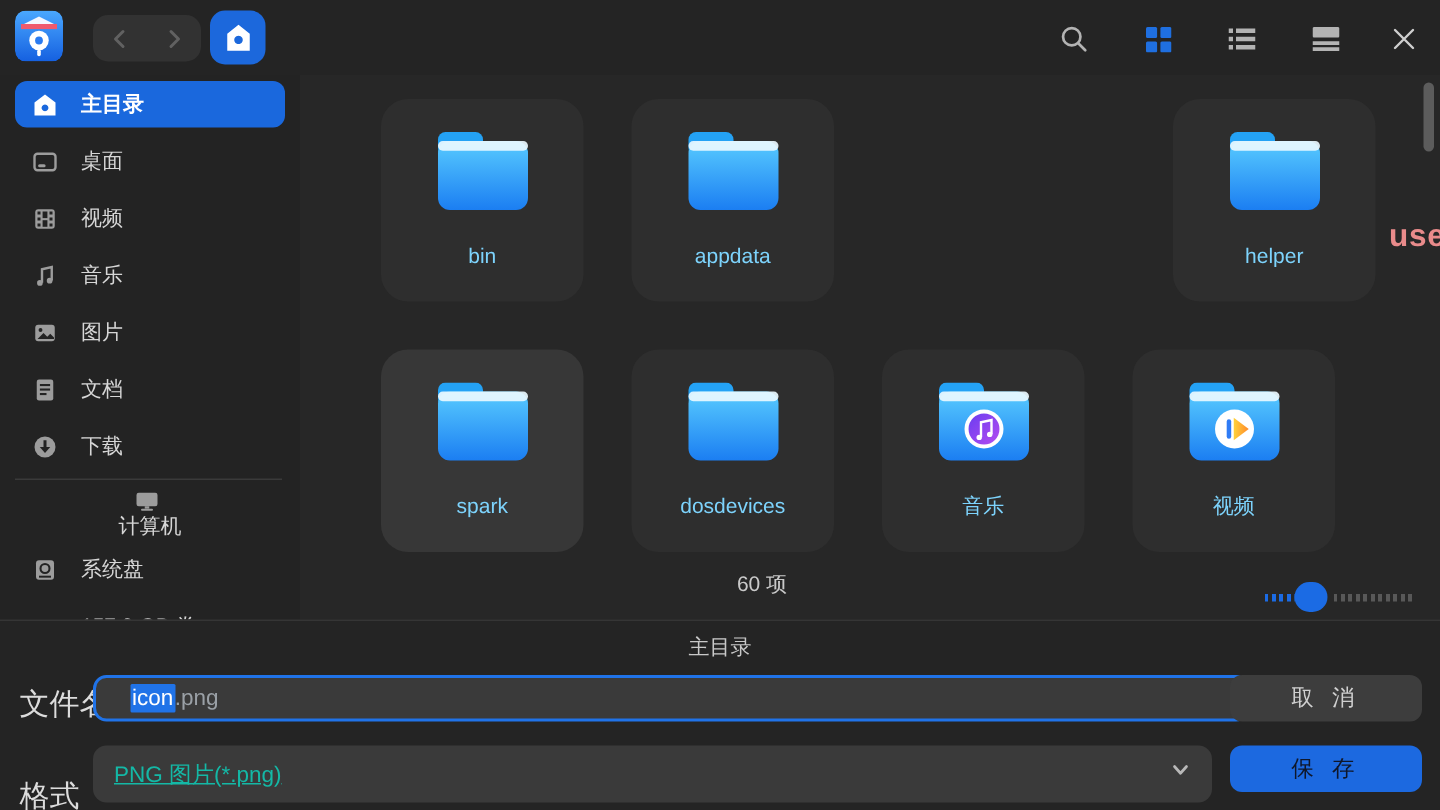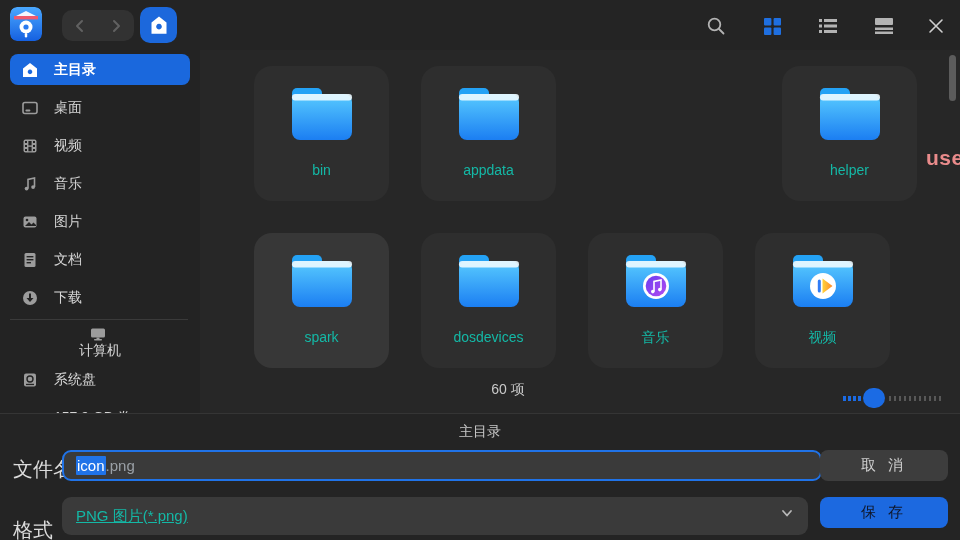--- a/index.html
+++ b/index.html
@@ -24,38 +24,38 @@
   .side-item{position:absolute;left:10px;width:180px;height:31px;border-radius:8px;display:flex;align-items:center;font-size:14px;color:#d6d6d6;}
   .side-item .s-icon{width:16px;height:16px;margin-left:12px;margin-right:16px;flex:0 0 auto;display:flex;}
   .side-item.selected{background:#1a68dd;color:#ffffff;font-weight:bold;}
   .side-sep{position:absolute;left:10px;width:178px;height:1px;background:#3a3a3a;}
 
   
   .content{position:absolute;left:200px;top:50px;right:0;bottom:127px;background:#272727;}
   .tile{position:absolute;width:135px;height:135px;border-radius:18px;background:#2e2e2e;}
   .tile.hl{background:#373737;}
   .tile .ficon{position:absolute;left:50%;top:22px;transform:translateX(-50%);}
-  .tile .fname{position:absolute;left:4px;right:4px;top:96px;text-align:center;font-size:14px;color:#14b8a6;white-space:nowrap;overflow:hidden;}
+  .tile .fname{position:absolute;left:4px;right:4px;top:96px;text-align:center;font-size:14px;color:#7dd3fc;white-space:nowrap;overflow:hidden;}
   .vscrollbar{position:absolute;left:749px;top:5px;width:7px;height:46px;border-radius:3.5px;background:#5c5c5c;}
   .overlay-red{position:absolute;left:726px;top:96px;font-size:21px;font-weight:bold;color:#e98b8b;letter-spacing:.5px;white-space:nowrap;}
 
   .status-count{position:absolute;left:0;top:331px;width:616px;text-align:center;font-size:14px;color:#c9c9c9;}
   .zoom-slider{position:absolute;left:643px;top:338px;width:100px;height:20px;}
   .zs-left{position:absolute;left:0;top:8px;width:20px;height:5px;
     background:repeating-linear-gradient(90deg,#1b6be4 0 2.5px,transparent 2.5px 5px);}
   .zs-thumb{position:absolute;left:20px;top:0;width:22px;height:20px;border-radius:10px;background:#1b6be4;}
   .zs-right{position:absolute;left:46px;top:8px;width:54px;height:5px;
     background:repeating-linear-gradient(90deg,#585858 0 2.5px,transparent 2.5px 5px);}
 
   
   .footer{position:absolute;left:0;bottom:0;width:960px;height:127px;background:#242424;border-top:1px solid #353535;box-sizing:border-box;}
   .location{position:absolute;left:0;top:9px;width:100%;text-align:center;font-size:14px;color:#c8c8c8;}
   .f-label{position:absolute;font-size:20px;color:#dcdcdc;}
   .filename-input{position:absolute;left:62px;top:36px;width:744px;height:27px;background:#3a3a3a;
-    border:2px solid #2073e8;border-radius:9px;display:flex;align-items:center;padding-left:12px;font-size:15px;}
+    border:2px solid #2073e8;border-radius:9px;display:flex;align-items:center;padding-left:23px;font-size:15px;}
   .sel-text{background:#2073e8;color:#ffffff;padding:1px 1px;border-radius:1px;}
   .ext-text{color:#9aa0a6;}
   .btn{position:absolute;width:128px;height:31px;border-radius:8px;display:flex;align-items:center;justify-content:center;font-size:15px;letter-spacing:4px;}
   .btn-cancel{left:820px;top:36px;background:#3d3d3d;color:#d0d0d0;}
   .btn-save{left:820px;top:83px;background:#1c69e0;color:#0f172a;}
   .format-select{position:absolute;left:62px;top:83px;width:746px;height:38px;background:#3a3a3a;border-radius:9px;
     display:flex;align-items:center;padding-left:14px;font-size:15px;color:#14b8a6;box-sizing:border-box;text-decoration:underline;}
   .fs-chevron{position:absolute;right:14px;top:9px;}
 </style>
 </head>

